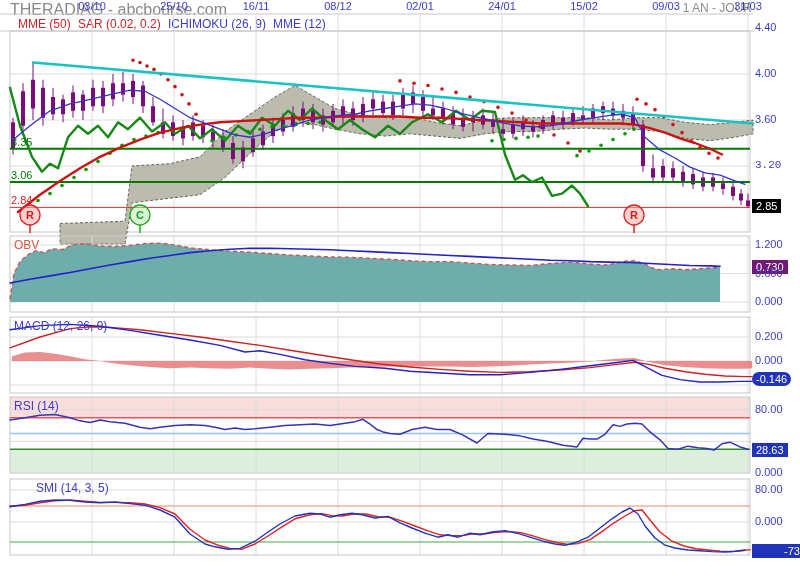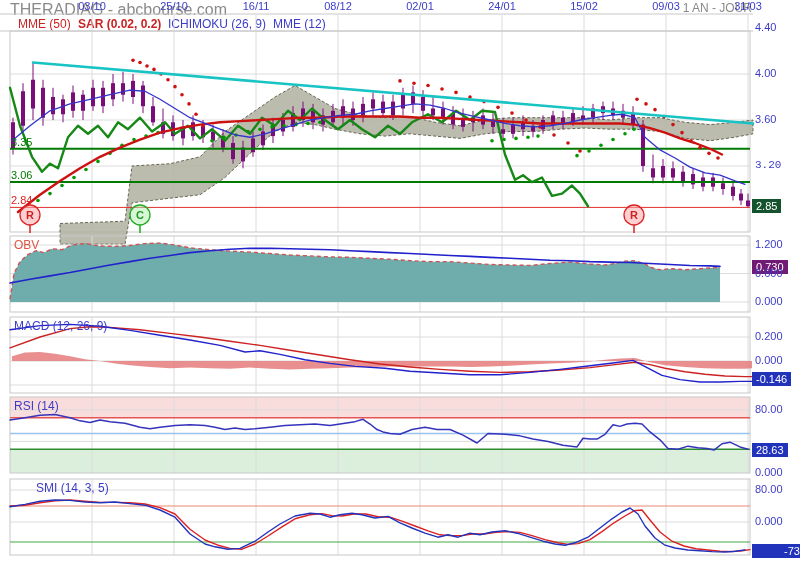--- a/index.html
+++ b/index.html
@@ -18,21 +18,21 @@
   .ann{position:absolute;font-size:11px;}
 </style>
 </head>
 <body>
 
 <div id="page">
   <div id="title">THERADIAG - abcbourse.com</div>
   <div id="range">1 AN - JOUR</div>
 
   <span class="ind" style="left: 18px; color: rgb(204, 34, 34);">MME (50)</span>
-  <span class="ind" style="left: 78px; color: rgb(204, 34, 34); font-weight: bold;">SAR (0.02, 0.2)</span>
+  <span class="ind" style="left: 78px; color: rgb(204, 34, 34);">SAR (0.02, 0.2)</span>
   <span class="ind" style="left: 168px; color: rgb(60, 60, 200);">ICHIMOKU (26, 9)</span>
   <span class="ind" style="left: 273px; color: rgb(60, 60, 200);">MME (12)</span>
 
   <svg id="chart-svg" width="800" height="580">
       <line x1="0" y1="14" x2="753" y2="14" stroke="#c8c8c8" stroke-width="1"></line>
       <line x1="0" y1="31" x2="753" y2="31" stroke="#c8c8c8" stroke-width="1"></line>
       <line x1="92" y1="15" x2="92" y2="232" stroke="#dcdcdc" stroke-width="1"></line>
       <line x1="174" y1="15" x2="174" y2="232" stroke="#dcdcdc" stroke-width="1"></line>
       <line x1="256" y1="15" x2="256" y2="232" stroke="#dcdcdc" stroke-width="1"></line>
       <line x1="338" y1="15" x2="338" y2="232" stroke="#dcdcdc" stroke-width="1"></line>
@@ -344,33 +344,33 @@
       <line x1="10" y1="506" x2="750" y2="506" stroke="#ee8877" stroke-width="1"></line>
       <line x1="10" y1="542" x2="750" y2="542" stroke="#44aa44" stroke-width="1"></line>
       <polyline points="10,506 25,505.2 40,502.8 55,500.8 70,500 85,501.2 100,502.4 115,502.4 130,502.8 145,504 160,507.6 175,514 190,529.2 205,540 218,545.2 230,548.4 242,549.2 255,544 268,536 282,526.8 295,518.8 310,514.8 322,513.6 332,515.6 342,516 354,514 366,514 378,516.8 390,517.2 402,521.2 415,526 428,530.8 440,534.8 450,535.6 462,535.6 472,534 484,534 496,532.4 508,531.6 520,532.4 532,535.6 545,539.6 558,542.8 568,544.4 578,543.6 590,539.6 602,531.6 614,522.8 625,516 634,510.8 642,510 650,520 660,532 672,541.2 684,546 696,548.8 708,550 720,551.2 732,551.6 742,550.8 750,549.6" fill="none" stroke="#dd2222" stroke-width="1.4" stroke-linejoin="round" stroke-linecap="round"></polyline>
       <polyline points="10,506.8 25,504.4 40,501.2 55,500 70,500.4 85,502 100,502.8 115,502 130,503.6 145,505.2 160,510 175,517.2 190,534 205,544 215,546.8 228,549.2 240,548.4 255,541.2 268,532 280,524 295,516 310,513.2 320,514 330,517.2 340,514.8 352,513.2 362,514.8 375,518 388,516.4 400,522.8 412,528 425,533.2 438,537.2 448,534.8 458,537.2 470,533.2 480,534.8 492,532 505,530.8 517,533.2 530,537.2 543,541.2 555,544 565,545.2 575,542.8 588,537.2 600,528 612,518.8 622,512 630,508 638,514 645,526 655,538 665,545.2 675,548 688,550 700,550.8 712,551.6 725,552 735,551.2 745,550" fill="none" stroke="#2233bb" stroke-width="1.4" stroke-linejoin="round" stroke-linecap="round"></polyline>
     </svg>
   <div id="labels">
       <div class="alabel" style="left: 755px; top: 28px; color: rgb(60, 60, 200);">4.40</div>
       <div class="alabel" style="left: 755px; top: 74px; color: rgb(60, 60, 200);">4.00</div>
       <div class="alabel" style="left: 755px; top: 120px; color: rgb(60, 60, 200);">3.60</div>
       <div class="alabel" style="left: 755px; top: 166px; color: rgb(60, 60, 200); font-family: Liberation Mono, monospace;">3.20</div>
-      <div class="vbox" style="left: 752px; top: 206.25px; color: rgb(255, 255, 255); background: #14532d;">2.85</div>
+      <div class="vbox" style="left: 752px; top: 206.25px; color: rgb(255, 255, 255); background: #000000;">2.85</div>
       <div class="ann" style="left: 11px; top: 135.75px; color: rgb(0, 122, 0);">3.35</div>
       <div class="ann" style="left: 11px; top: 169.1px; color: rgb(0, 122, 0);">3.06</div>
       <div class="ann" style="left: 11px; top: 194.4px; color: rgb(221, 34, 34);">2.84</div>
       <div class="plabel" style="left: 14px; top: 238px; color: rgb(221, 85, 68);">OBV</div>
       <div class="alabel" style="left: 755px; top: 245px; color: rgb(60, 60, 200);">1.200</div>
       <div class="vbox" style="left: 752px; top: 267.325px; color: rgb(255, 255, 255); background: #701a75;">0.730</div>
       <div class="alabel" style="left: 755px; top: 273.5px; color: rgb(60, 60, 200);">0.600</div>
       <div class="alabel" style="left: 755px; top: 302px; color: rgb(60, 60, 200);">0.000</div>
       <div class="plabel" style="left: 14px; top: 319px; color: rgb(60, 60, 200);">MACD (12, 26, 9)</div>
       <div class="alabel" style="left: 755px; top: 337px; color: rgb(60, 60, 200);">0.200</div>
       <div class="alabel" style="left: 755px; top: 361px; color: rgb(60, 60, 200);">0.000</div>
-      <div class="vbox" style="left: 752px; top: 378.52px; color: rgb(255, 255, 255); background: rgb(34, 51, 187);">-0.146</div>
+      <div class="vbox" style="left: 752px; top: 378.52px; color: rgb(255, 255, 255); background: rgb(34, 51, 187); border-radius: 7px;">-0.146</div>
       <div class="plabel" style="left: 14px; top: 399px; color: rgb(60, 60, 200);">RSI (14)</div>
       <div class="alabel" style="left: 755px; top: 409.8px; color: rgb(60, 60, 200);">80.00</div>
       <div class="vbox" style="left: 752px; top: 450.382px; color: rgb(255, 255, 255); background: rgb(34, 51, 187);">28.63</div>
       <div class="alabel" style="left: 755px; top: 473px; color: rgb(60, 60, 200);">0.000</div>
       <div class="plabel" style="left: 14px; top: 481px; color: rgb(60, 60, 200); margin-left: 22px;">SMI (14, 3, 5)</div>
       <div class="alabel" style="left: 755px; top: 490px; color: rgb(60, 60, 200);">80.00</div>
       <div class="alabel" style="left: 755px; top: 522px; color: rgb(60, 60, 200);">0.000</div>
       <div class="vbox" style="left: 752px; top: 551.328px; color: rgb(255, 255, 255); background: rgb(34, 51, 187); padding-left: 32px;">-73.32</div>
       <div class="dlabel" style="left: 92px; top: 0px; color: rgb(60, 60, 200);">03/10</div>
       <div class="dlabel" style="left: 174px; top: 0px; color: rgb(60, 60, 200);">25/10</div>

